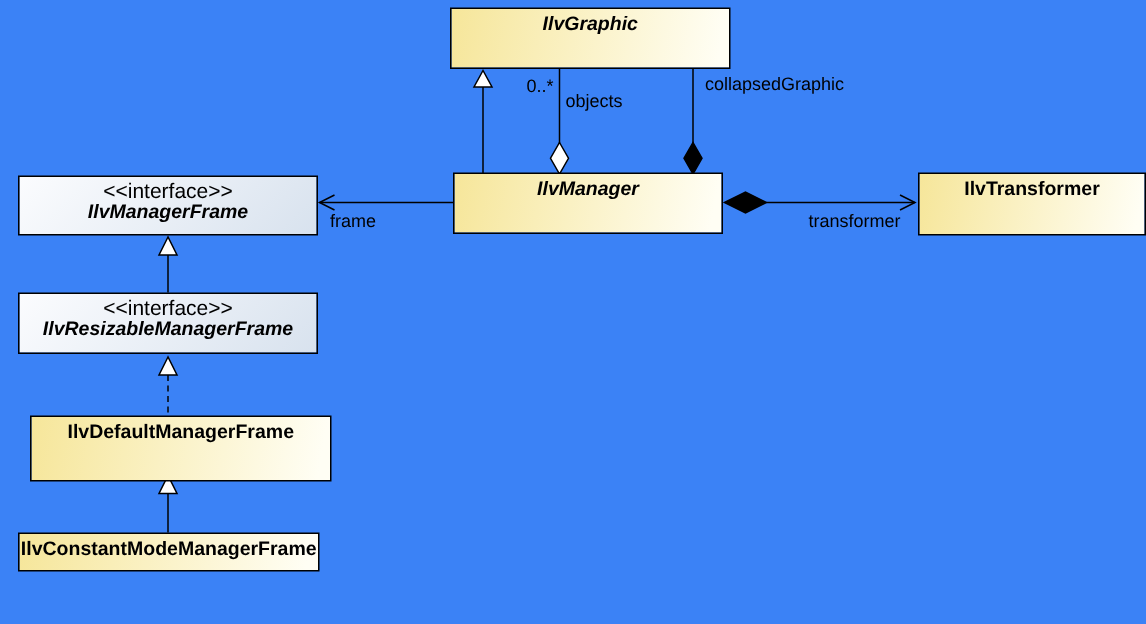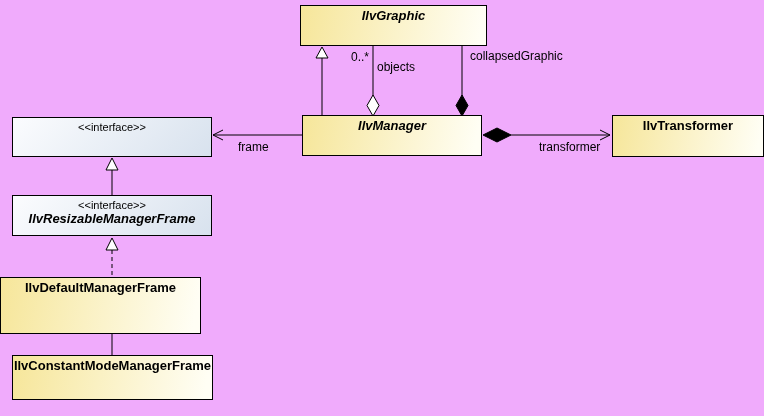--- a/index.html
+++ b/index.html
@@ -2,40 +2,40 @@
 <html style="--class-fill-left: #f6e69a; --class-fill-right: #fffef4; --interface-fill-start: #fbfcfe; --interface-fill-end: #d8e2ee; --line: #000000; --background: #fdfffd;"><head>
 <meta charset="utf-8">
 <style>
   * { margin: 0; padding: 0; box-sizing: border-box; }
   html, body { background: #ffffff; }
   body { font-family: "Liberation Sans", sans-serif; }
   .canvas {
     position: relative;
     width: 764px;
     height: 416px;
-    background: #f0abfc;
+    background: #3b82f6;
     overflow: hidden;
   }
   svg.connectors { position: absolute; left: 0; top: 0; width: 764px; height: 416px; }
   .uml-class {
     position: absolute;
     border: 1px solid #000;
     text-align: center;
     padding-top: 3px;
     line-height: 14px;
   }
   .uml-class.yellow {
     background: linear-gradient(100deg, var(--class-fill-left, #f6e69a) 0%, var(--class-fill-right, #fffef4) 96%);
   }
   .uml-class.blue {
     background: linear-gradient(135deg, var(--interface-fill-start, #fbfcfe) 0%, var(--interface-fill-end, #d8e2ee) 100%);
   }
   .uml-stereotype {
     display: block;
-    font-size: 11px;
+    font-size: 14px;
     line-height: 13px;
     color: #000;
   }
   .uml-name {
     display: block;
     font-size: 13px;
     font-weight: bold;
     color: #000;
     line-height: 14px;
   }
@@ -88,34 +88,35 @@
   <div class="uml-class yellow" style="left:302px; top:115px; width:180px; height:41px;font-style:italic;">
     <span class="uml-name">IlvManager</span>
   </div>
 
   <div class="uml-class yellow" style="left:612px; top:115px; width:152px; height:42px;">
     <span class="uml-name">IlvTransformer</span>
   </div>
 
   <div class="uml-class blue" style="left:12px; top:117px; width:200px; height:40px;">
     <span class="uml-stereotype">&lt;&lt;interface&gt;&gt;</span>
+    <span class="uml-name abstract">IlvManagerFrame</span>
   </div>
 
   <div class="uml-class blue" style="left:12px; top:195px; width:200px; height:41px;">
     <span class="uml-stereotype">&lt;&lt;interface&gt;&gt;</span>
     <span class="uml-name abstract">IlvResizableManagerFrame</span>
   </div>
 
-  <div class="uml-class yellow" style="left:0; top:277px; width:201px; height:57px;">
+  <div class="uml-class yellow" style="left:20px; top:277px; width:201px; height:44px;">
     <span class="uml-name">IlvDefaultManagerFrame</span>
   </div>
 
-  <div class="uml-class yellow" style="left:12px; top:355px; width:201px; height:45px;">
+  <div class="uml-class yellow" style="left:12px; top:355px; width:201px; height:26px;">
     <span class="uml-name">IlvConstantModeManagerFrame</span>
   </div>
 
   <div class="edge-label right-align" style="left:330px; top:50px; width:39px;">0..*</div>
   <div class="edge-label" style="left:377px; top:60px;">objects</div>
   <div class="edge-label" style="left:470px; top:49px;">collapsedGraphic</div>
-  <div class="edge-label" style="left:220px; top:140px;margin-left:18px;">frame</div>
+  <div class="edge-label" style="left:220px; top:140px;">frame</div>
   <div class="edge-label" style="left:539px; top:140px;">transformer</div>
 
 </div>
 
 </body></html>

